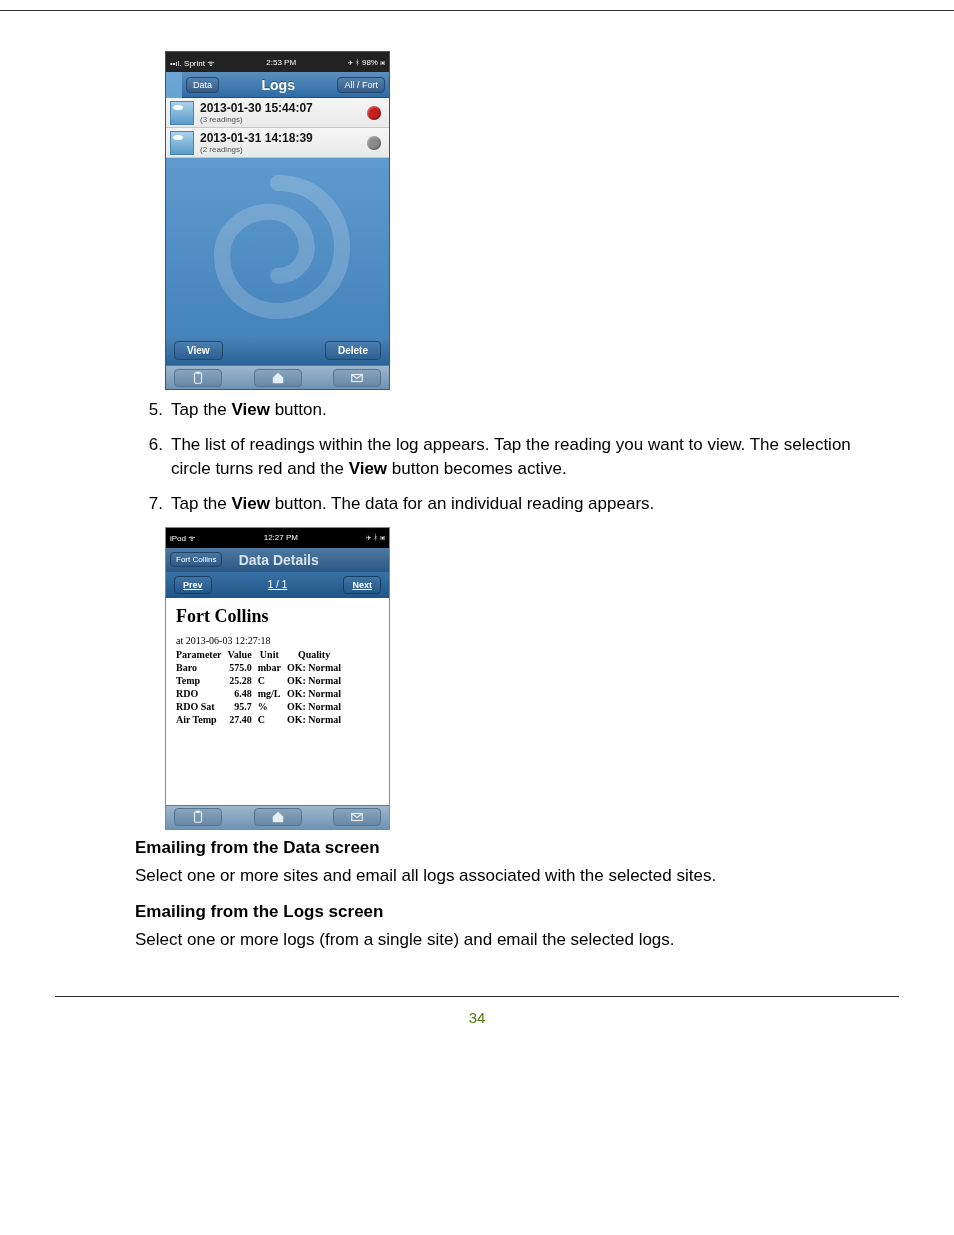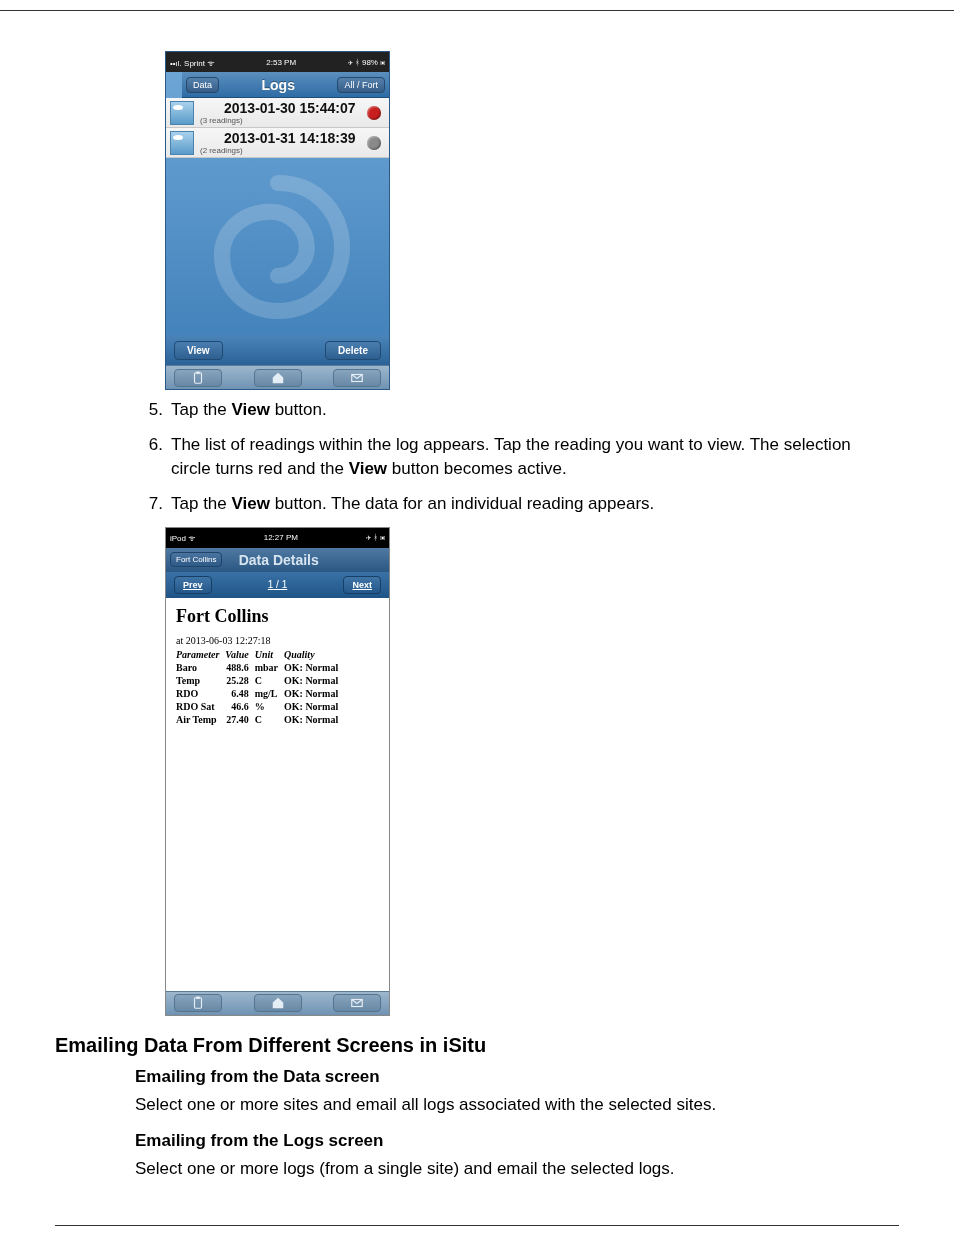--- a/index.html
+++ b/index.html
@@ -87,21 +87,21 @@
     width: 24px; height: 24px;
     background: linear-gradient(#a9d1ec,#5a9bca);
     border: 1px solid #4a83ad;
     margin-right: 6px;
     position: relative;
   }
   .log-thumb::after {
     content: ""; position: absolute; left: 2px; top: 3px; width: 10px; height: 5px;
     background: #fff; border-radius: 50%;
   }
-  .log-ts { font-weight: bold; font-size: 14px; margin-left: 24px; }
+  .log-ts { font-weight: bold; font-size: 12px; }
   .log-sub { font-size: 8px; color: #555; }
   .log-dot {
     position: absolute; right: 8px; top: 50%; transform: translateY(-50%);
     width: 14px; height: 14px; border-radius: 50%;
     box-shadow: inset -1px -1px 2px rgba(0,0,0,0.4), inset 1px 1px 2px rgba(255,255,255,0.4);
   }
   .log-body { flex: 1; position: relative; overflow: hidden; }
   .swirl {
     position: absolute; inset: 0;
     opacity: 0.18;
@@ -140,21 +140,21 @@
     background: linear-gradient(#88a4bd,#6788a5);
     border: 1px solid #55748f;
     border-radius: 4px;
     display: flex; align-items: center; justify-content: center;
     color: #e6eef5;
   }
 
   
   .p2 {
     border: 1px solid #888;
-    height: 489px;
+    height: 303px;
     display: flex;
     flex-direction: column;
     overflow: hidden;
     background: #fff;
   }
   .p2 .navbar2 {
     height: 24px;
     background: linear-gradient(#4e79a2,#2a5783);
     color: #fff;
     display: flex; align-items: center; justify-content: space-between;
@@ -176,21 +176,21 @@
   .pagerbtn {
     background: linear-gradient(#3f74a6,#25588a);
     border: 1px solid #173f65;
     color: #fff; font-weight: bold; font-size: 9px;
     padding: 3px 8px; border-radius: 4px;
   }
   .details-body { flex: 1; padding: 8px 10px; color: #000; font-family: Georgia, 'Times New Roman', serif;}
   .details-title { font-weight: bold; font-size: 18px; margin-bottom: 8px; }
   .details-time { font-size: 10px; margin-bottom: 2px; }
   .dtable { font-size: 10px; border-collapse: collapse; }
-  .dtable th { font-style: italic; font-weight: bold; text-align: left; padding: 1px 6px 1px 0; }
+  .dtable th { font-weight: bold; text-align: center; padding: 1px 6px 1px 0; }
   .dtable td { padding: 1px 6px 1px 0; font-weight: bold; }
   .dtable td.val { text-align: right; font-weight: bold;}
   .tabbar2 {
     height: 24px;
     background: linear-gradient(#9db7cd,#6f93b3);
     border-top: 1px solid #5a7a97;
     display: flex; justify-content: space-between; align-items: center;
     padding: 0 8px;
   }
 
@@ -330,39 +330,39 @@
       <table class="dtable">
         <tbody>
             <tr>
           <th>Parameter</th>
           <th>Value</th>
           <th>Unit</th>
           <th>Quality</th>
         </tr>
         <tr>
               <td>Baro</td>
-              <td class="val">488.6</td>
+              <td class="val">575.0</td>
               <td>mbar</td>
               <td>OK: Normal</td>
             </tr>
         <tr>
               <td>Temp</td>
               <td class="val">25.28</td>
               <td>C</td>
               <td>OK: Normal</td>
             </tr>
         <tr>
               <td>RDO</td>
               <td class="val">6.48</td>
               <td>mg/L</td>
               <td>OK: Normal</td>
             </tr>
         <tr>
               <td>RDO Sat</td>
-              <td class="val">46.6</td>
+              <td class="val">95.7</td>
               <td>%</td>
               <td>OK: Normal</td>
             </tr>
         <tr>
               <td>Air Temp</td>
               <td class="val">27.40</td>
               <td>C</td>
               <td>OK: Normal</td>
             </tr>
       </tbody>
@@ -382,21 +382,20 @@
       </span>
       <span class="tab-ico">
         <svg class="ico-svg" viewBox="0 0 24 24">
             <rect x="3" y="6" width="18" height="12" fill="none" stroke="#e6eef5" stroke-width="2"></rect>
             <path d="M3 6 L12 13 L21 6" fill="none" stroke="#e6eef5" stroke-width="2"></path>
           </svg>
       </span>
     </div>
   </div>
 
-  <h2 class="section">Emailing Data From Different Screens in iSitu</h2>
 
   <div class="sub">
     <div class="sub-h">Emailing from the Data screen</div>
     <div class="sub-p">Select one or more sites and email all logs associated with the selected sites.</div>
     <div class="sub-h">Emailing from the Logs screen</div>
     <div class="sub-p">Select one or more logs (from a single site) and email the selected logs.</div>
   </div>
 
 </div>
 <div class="bottom-rule"></div>

